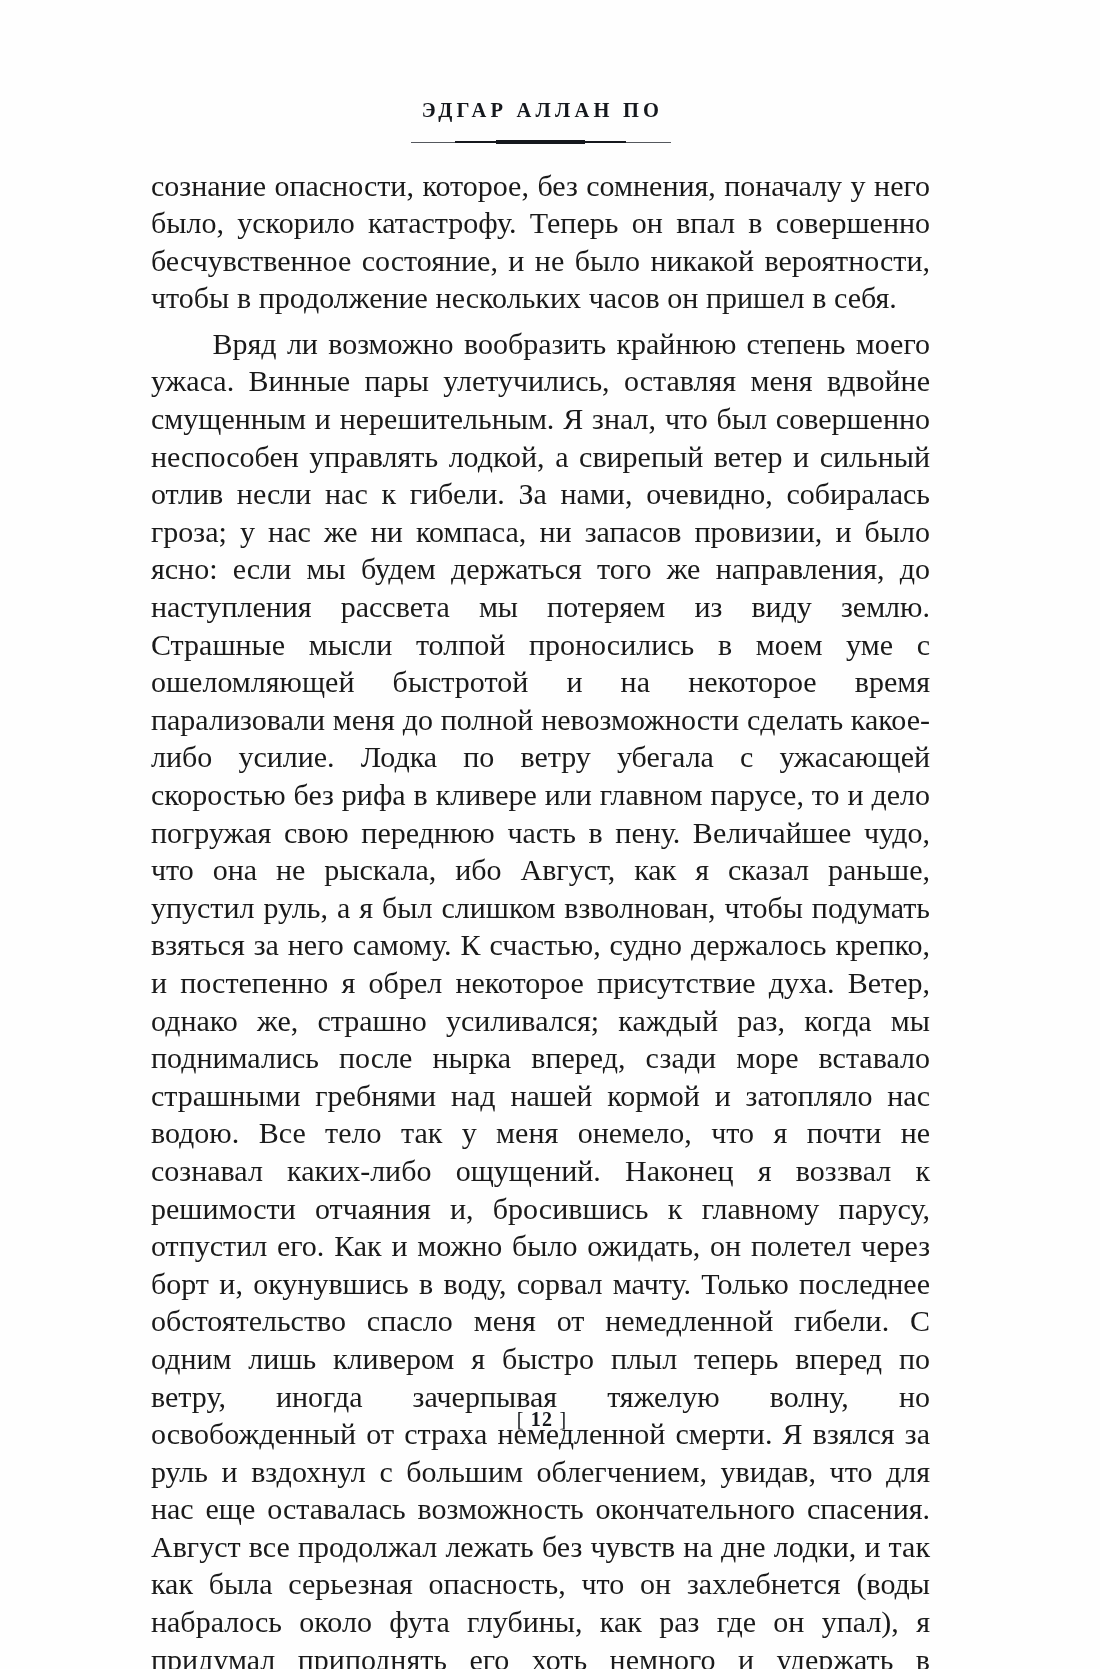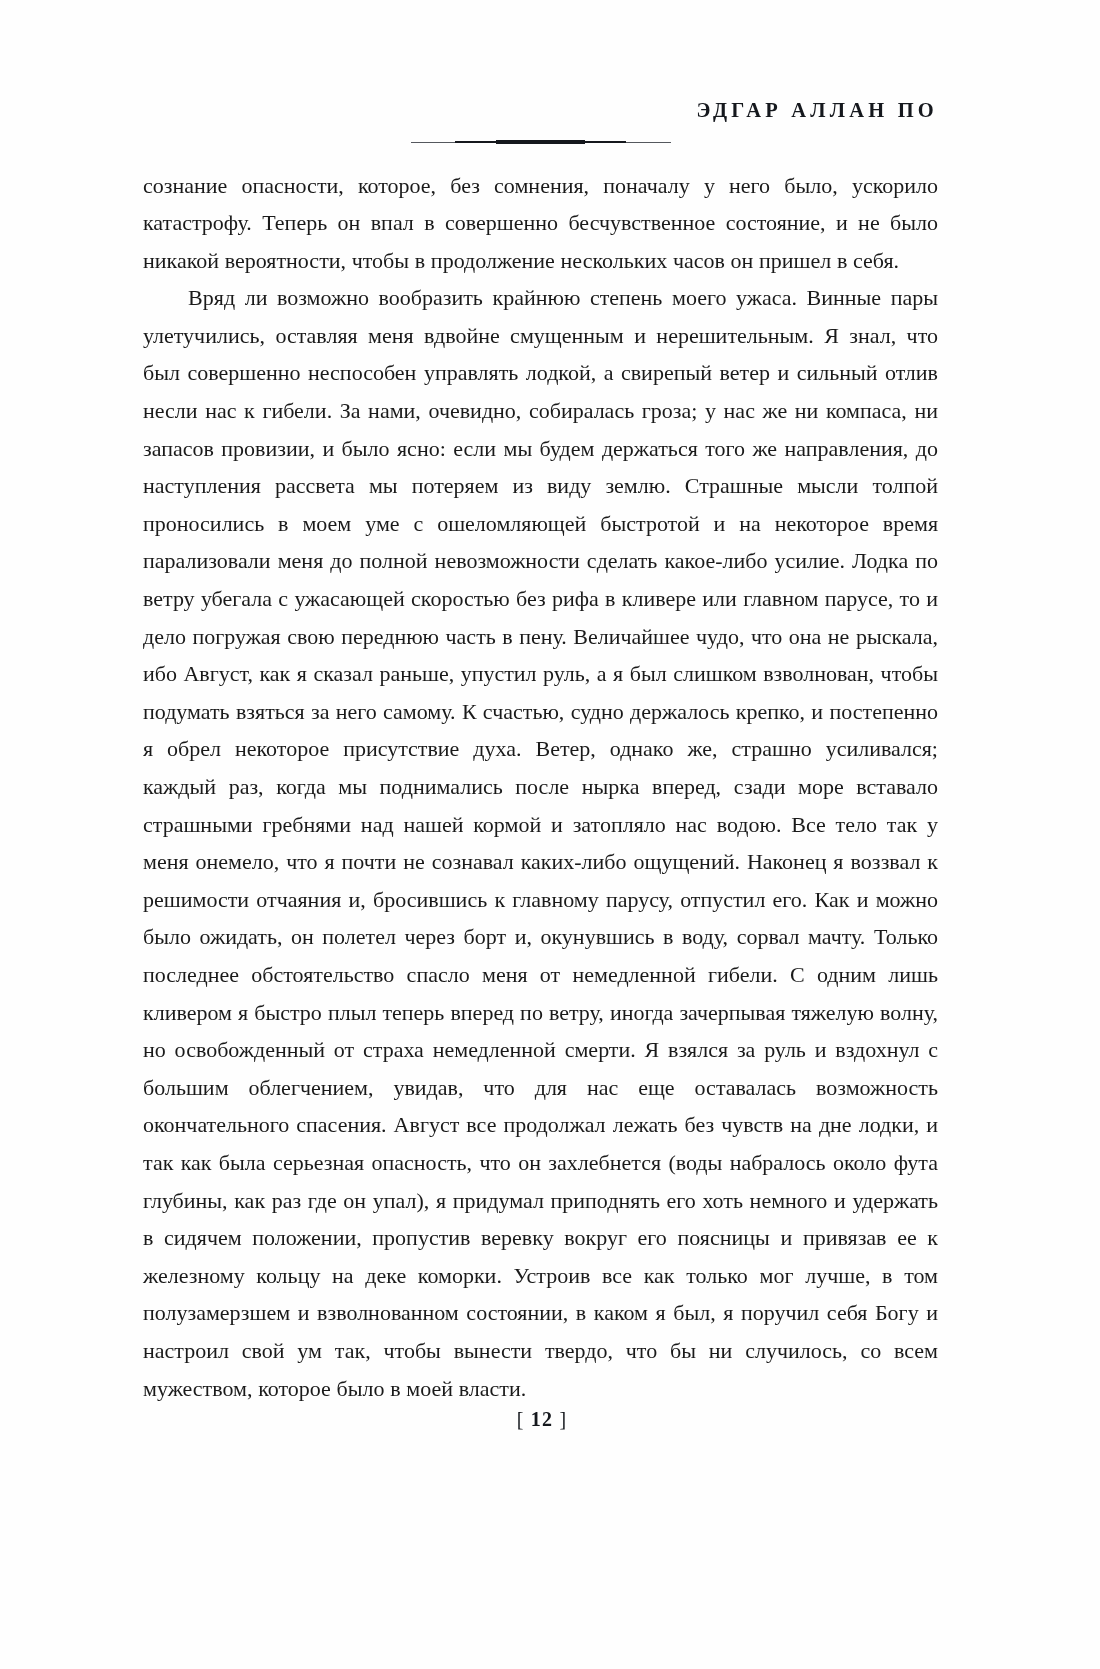--- a/index.html
+++ b/index.html
@@ -18,21 +18,21 @@
     color: #1a1a1a;
   }
   .content {
     position: absolute;
     left: 143px;
     top: 100px;
     width: 795px;
   }
   
   .running-head {
-    text-align: right;
+    text-align: center;
     font-size: 20.5px;
     letter-spacing: 4.2px;
     font-weight: 700;
     color: #15181d;
     text-transform: uppercase;
     line-height: 1;
     padding-left: 4px;
   }
   .head-rule {
     margin: 19px auto 0 auto;
@@ -62,22 +62,22 @@
     width: 66%;
     top: 1px;
     height: 2.5px;
     background: #15181d;
   }
   
   .body-text {
     margin-top: 22px;
   }
   p.para {
-    margin: 0;
-    font-size: 22px;
+    margin: 8px;
+    font-size: 30px;
     line-height: 37.6px;
     text-align: justify;
     text-justify: inter-word;
     -webkit-hyphens: none;
     hyphens: none;
     word-spacing: 0.2px;
   }
   p.para.indent {
     text-indent: 2.05em;
   }

